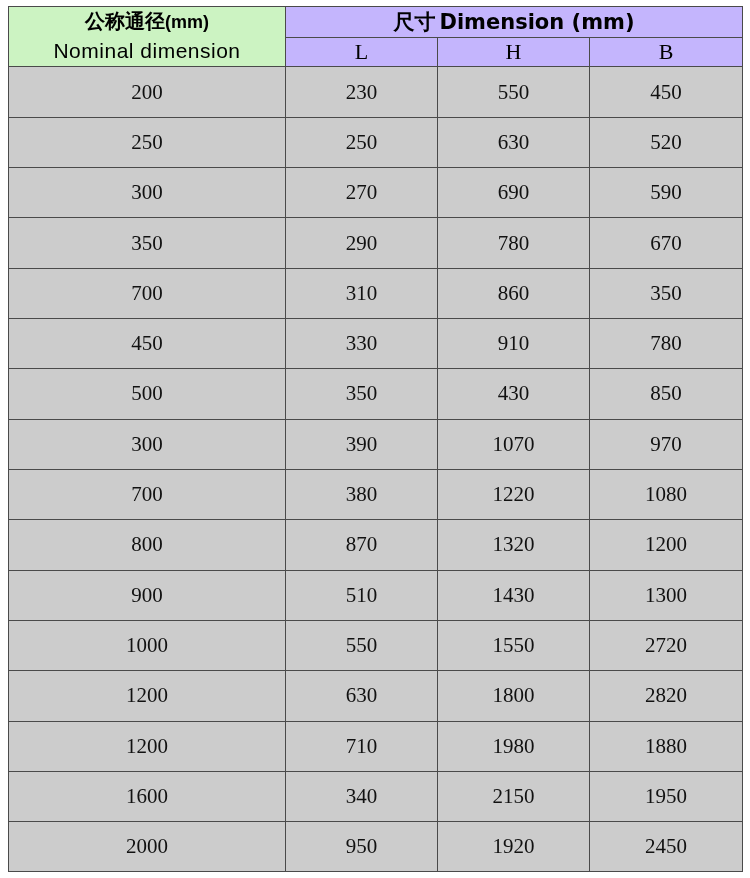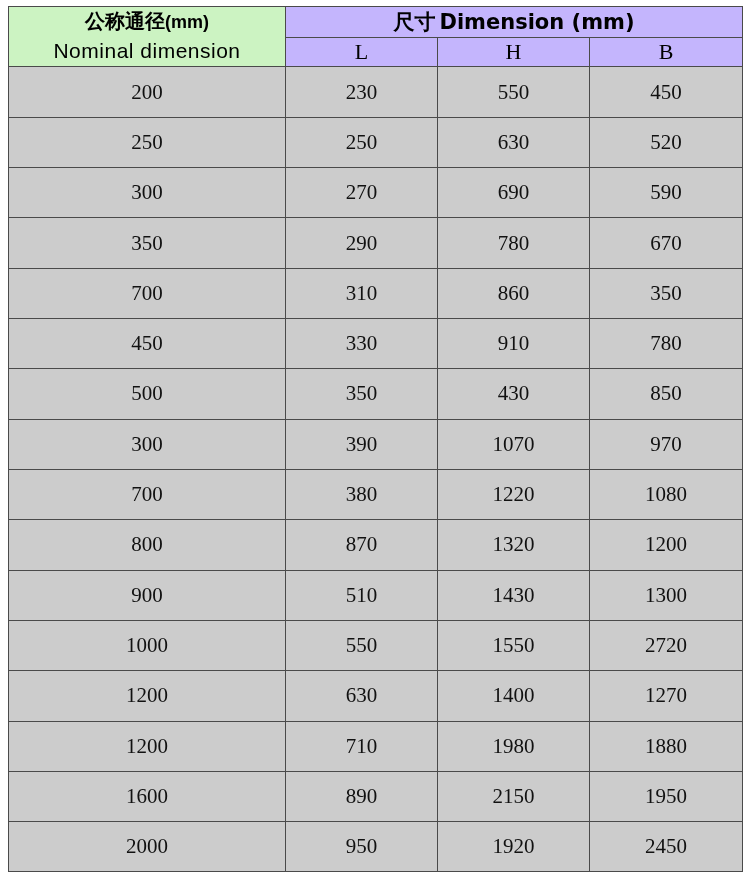--- a/index.html
+++ b/index.html
@@ -176,32 +176,32 @@
         </tr>
         <tr>
           <td class="data-cell">1000</td>
           <td class="data-cell">550</td>
           <td class="data-cell">1550</td>
           <td class="data-cell">2720</td>
         </tr>
         <tr>
           <td class="data-cell">1200</td>
           <td class="data-cell">630</td>
-          <td class="data-cell">1400</td>
-          <td class="data-cell">1270</td>
+          <td class="data-cell">1800</td>
+          <td class="data-cell">2820</td>
         </tr>
         <tr>
           <td class="data-cell">1200</td>
           <td class="data-cell">710</td>
           <td class="data-cell">1980</td>
           <td class="data-cell">1880</td>
         </tr>
         <tr>
           <td class="data-cell">1600</td>
-          <td class="data-cell">890</td>
+          <td class="data-cell">340</td>
           <td class="data-cell">2150</td>
           <td class="data-cell">1950</td>
         </tr>
         <tr>
           <td class="data-cell">2000</td>
           <td class="data-cell">950</td>
           <td class="data-cell">1920</td>
           <td class="data-cell">2450</td>
         </tr>
       </tbody>

